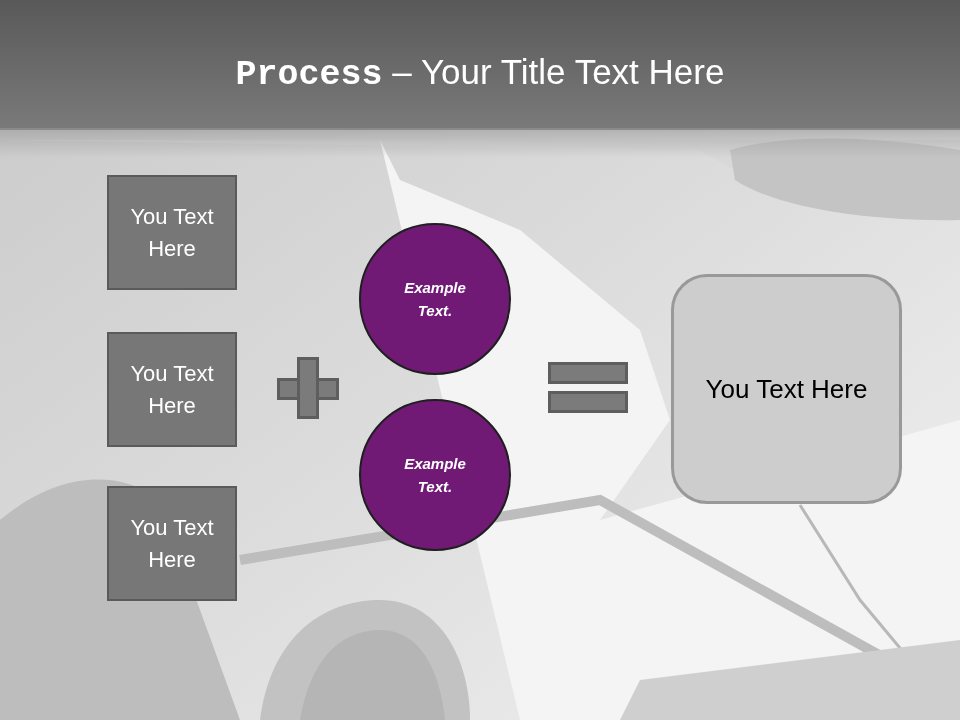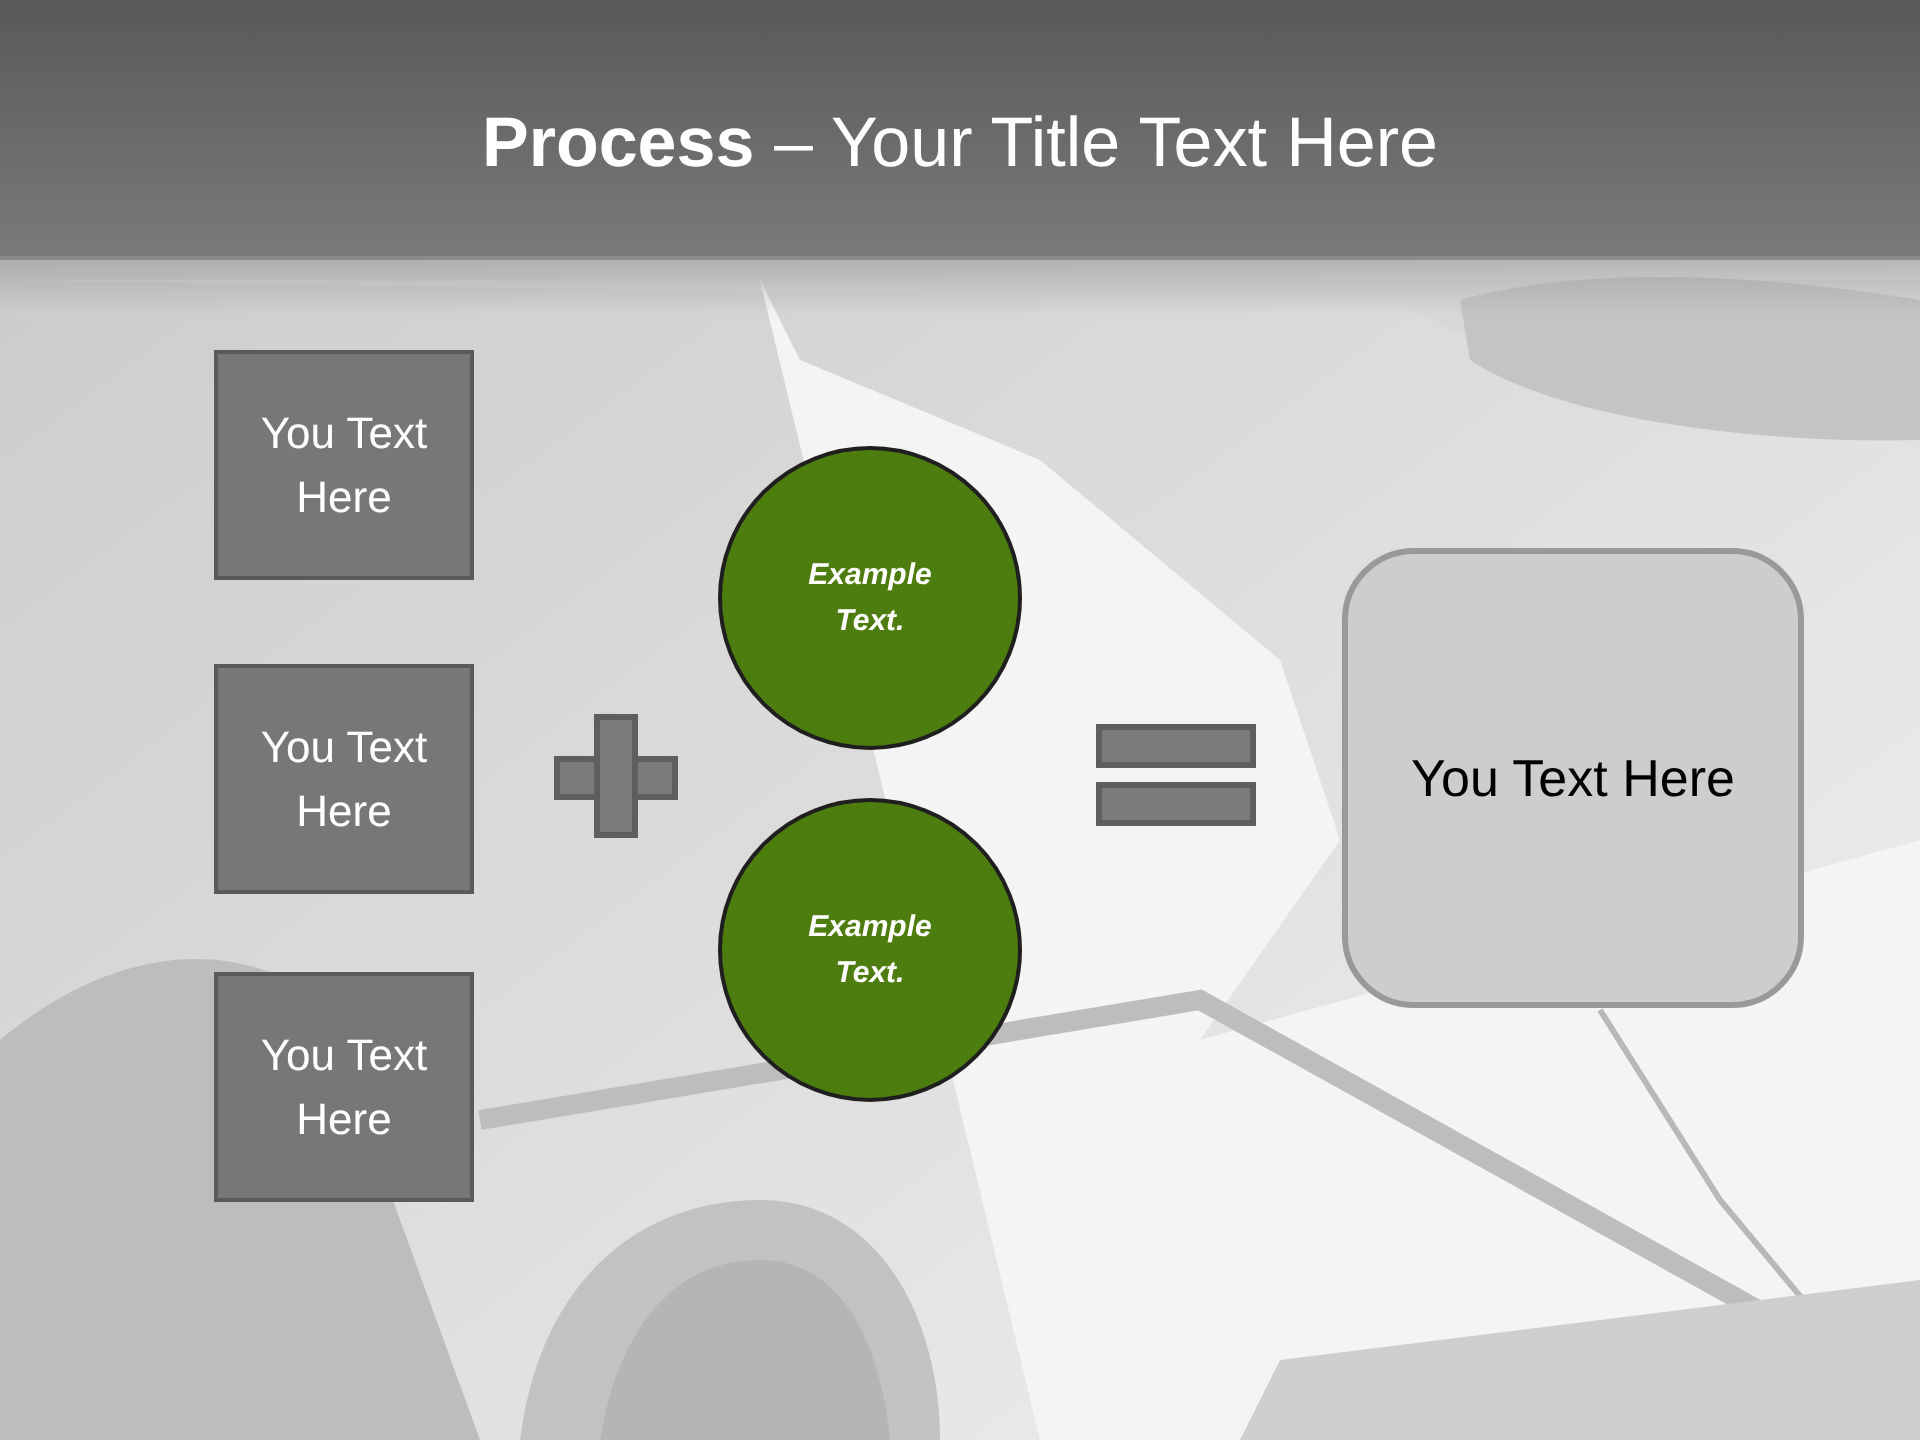--- a/index.html
+++ b/index.html
@@ -5,26 +5,26 @@
   html, body { margin:0; padding:0; }
   body { width:960px; height:720px; position:relative; overflow:hidden;
     font-family:"Liberation Sans", sans-serif; background:#d4d4d4; }
   .bg { position:absolute; left:0; top:0; width:960px; height:720px; }
   .header { position:absolute; left:0; top:0; width:960px; height:130px;
     background:linear-gradient(#595959, #7a7a7a); }
   .header-fade { position:absolute; left:0; top:128px; width:960px; height:30px;
     background:linear-gradient(rgba(150,150,150,0.6), rgba(200,200,200,0)); }
   .title { position:absolute; left:0; top:52px; width:960px; text-align:center;
     color:#ffffff; font-size:35px; }
-  .title b { font-weight:bold; }
+  .title b { font-weight:bold;font-family:Liberation Mono, monospace; }
   .box { position:absolute; left:107px; width:126px; height:111px; background:#777777;
     border:2px solid #5a5a5a; display:flex; align-items:center; justify-content:center;
     text-align:center; color:#ffffff; font-size:22px; line-height:32px; }
   .circle { position:absolute; left:359px; width:148px; height:148px; border-radius:50%;
-    background:#4d7c0f; border:2px solid #1f1f1f; display:flex; align-items:center;
+    background:#701a75; border:2px solid #1f1f1f; display:flex; align-items:center;
     justify-content:center; text-align:center; color:#ffffff; font-size:15px;
     font-weight:bold; font-style:italic; line-height:23px; }
   .plus-h, .plus-v, .eq { position:absolute; background:#7b7b7b; border:3px solid #5e5e5e; box-sizing:border-box; }
   .result { position:absolute; left:671px; top:274px; width:231px; height:230px;
     box-sizing:border-box; border:3px solid #999999; border-radius:36px; background:#cdcdcd;
     display:flex; align-items:center; justify-content:center; color:#000000; font-size:26px; }
 </style>
 </head>
 <body>
 

